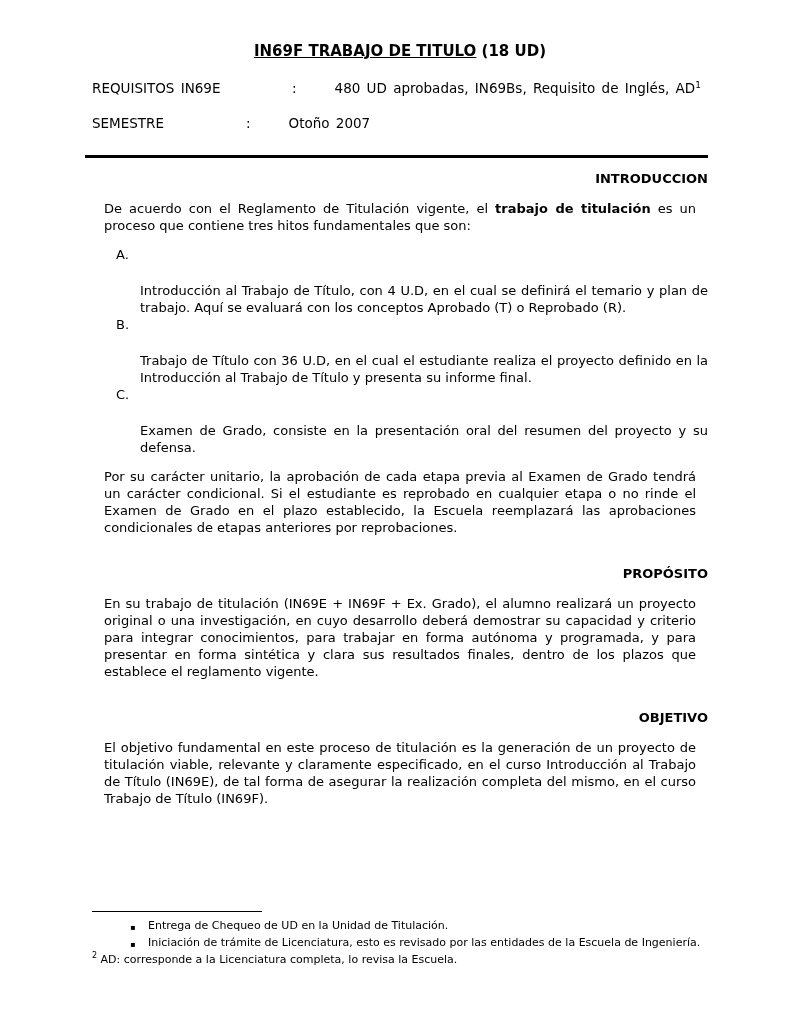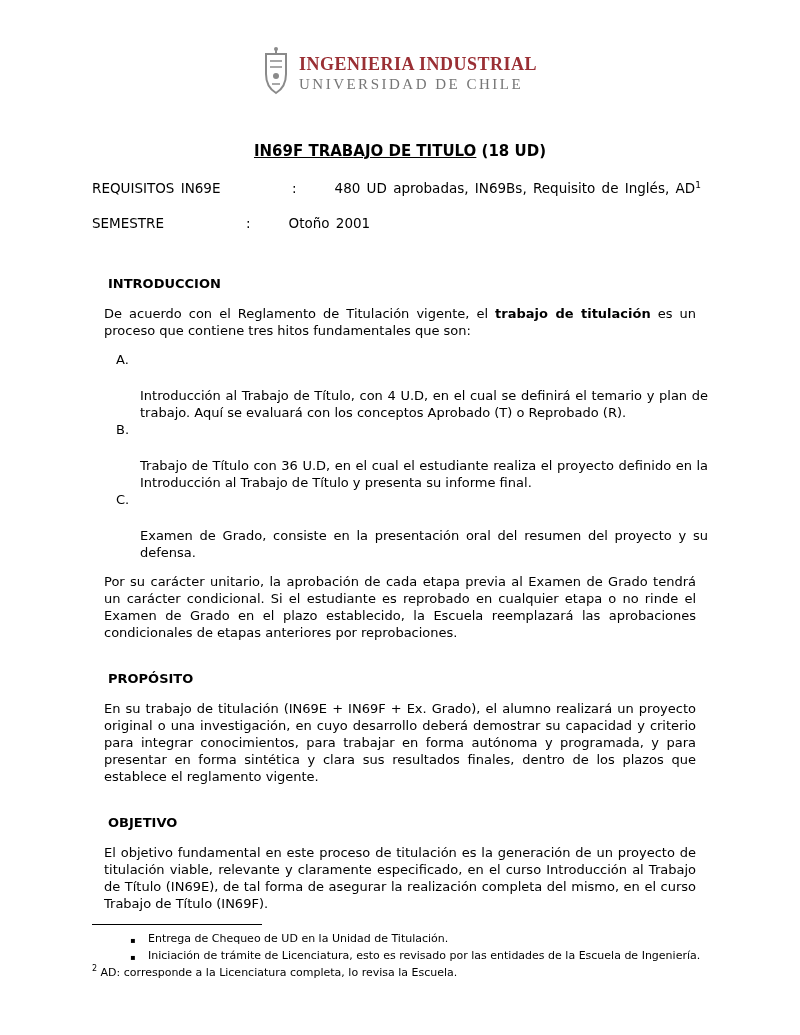--- a/index.html
+++ b/index.html
@@ -22,63 +22,47 @@
   
   .req { font-size: 13.5px; line-height: 18px; text-align: justify; word-spacing: 2px; margin: 0 0 17px 0; }
   .req-label { display: inline-block; }
   .req-label.w1 { min-width: 200px; }
   .req-label.w2 { min-width: 154px; }
   .gap { display: inline-block; width: 38px; }
   sup { font-size: 9px; line-height: 0; }
   
   .rule { height: 3px; background: #000; margin: 6px 0 12px -7px; }
   
-  .sec-h { font-size: 13px; font-weight: bold; margin: 8px 0 1px 16px; line-height: 17px; }
+  .sec-h { font-size: 13px; font-weight: bold; margin: 0 0 1px 16px; line-height: 17px; text-align: right; }
   .sec-h.spaced { margin-top: 17px; }
   .p { font-size: 13px; line-height: 17px; text-align: justify; margin: 12px; }
   .li { display: flex; margin-left: 24px; font-size: 13px; line-height: 17px; }
   .li-m { flex: 0 0 24px; }
   .li-t { flex: 1; text-align: justify; margin-top: 36px; }
   
   .footnotes { margin-top: auto; }
   .fn-rule { width: 170px; height: 1px; background: #000; margin: 0 0 6px 0; }
   .fn { font-size: 11px; line-height: 15px; }
   .fn-li { display: flex; margin-left: 38px; font-size: 11px; line-height: 15px; }
   .fn-m { flex: 0 0 18px; font-size: 8px; padding-top: 2px; }
   .fn sup { font-size: 8px; }
 </style>
 </head>
 <body>
 
 <div class="page">
 
-  <div class="logo">
-    <span>
-      <svg width="26" height="50" viewBox="0 0 26 50" aria-hidden="true">
-        <circle cx="13" cy="3" r="2" fill="#8a8a8a"></circle>
-        <rect x="12" y="3" width="2" height="5" fill="#8a8a8a"></rect>
-        <path d="M3 8 H23 V28 C23 38 18 44 13 47 C8 44 3 38 3 28 Z" fill="none" stroke="#8a8a8a" stroke-width="2"></path>
-        <path d="M7 15 H19 M7 21 H19" stroke="#8a8a8a" stroke-width="1.5"></path>
-        <circle cx="13" cy="30" r="3" fill="#8a8a8a"></circle>
-        <path d="M9 38 H17" stroke="#8a8a8a" stroke-width="1.5"></path>
-      </svg>
-    </span>
-    <div class="logo-text">
-      <div class="logo-line1">INGENIERIA INDUSTRIAL</div>
-      <div class="logo-line2">UNIVERSIDAD DE CHILE</div>
-    </div>
-  </div>
 
   <h1 class="doc-title"><span class="u">IN69F TRABAJO DE TITULO</span><span> (18 UD)</span></h1>
 
   <p class="req"><span class="req-label w1">REQUISITOS IN69E</span><span>:</span><span class="gap"></span><span>480 UD aprobadas, IN69Bs, Requisito de Inglés, AD</span><sup>1</sup></p>
 
 
 
-  <p class="req"><span class="req-label w2">SEMESTRE</span><span>:</span><span class="gap"></span><span>Otoño 2001</span></p>
+  <p class="req"><span class="req-label w2">SEMESTRE</span><span>:</span><span class="gap"></span><span>Otoño 2007</span></p>
 
   <div class="rule"></div>
 
   <h2 class="sec-h">INTRODUCCION</h2>
   <p class="p"><span>De acuerdo con el Reglamento de Titulación vigente, el </span><b>trabajo de titulación</b><span> es un proceso que contiene tres hitos fundamentales que son:</span></p>
 
   <div class="li">
     <span class="li-m">A.</span>
     <span class="li-t">Introducción al Trabajo de Título, con 4 U.D, en el cual se definirá el temario y plan de trabajo. Aquí se evaluará con los conceptos Aprobado (T) o Reprobado (R).</span>
   </div>

